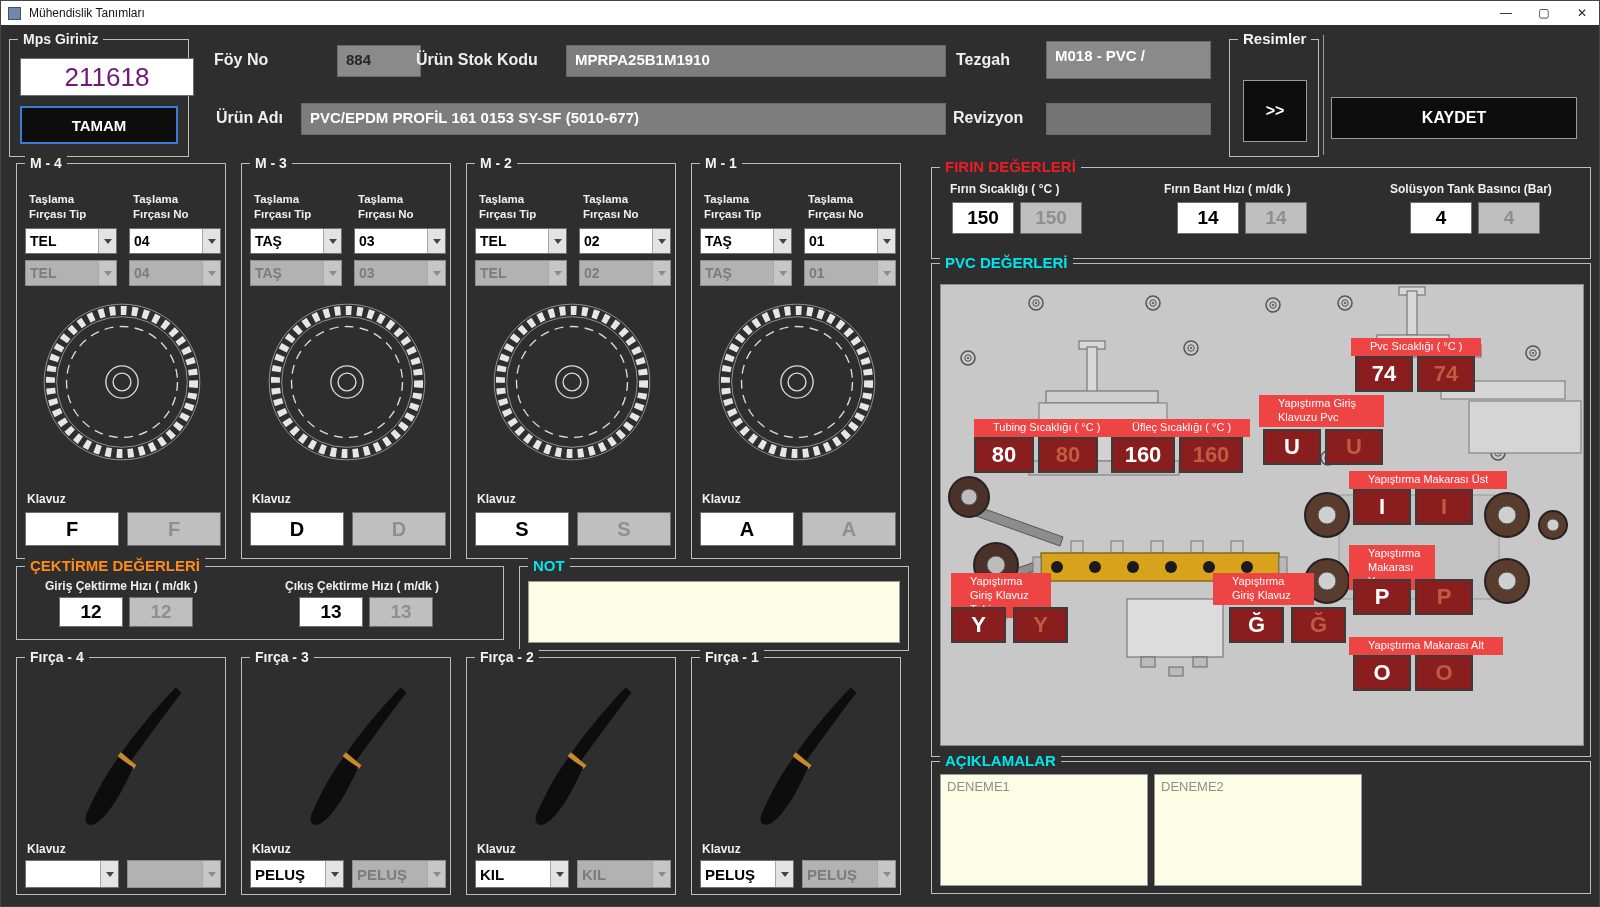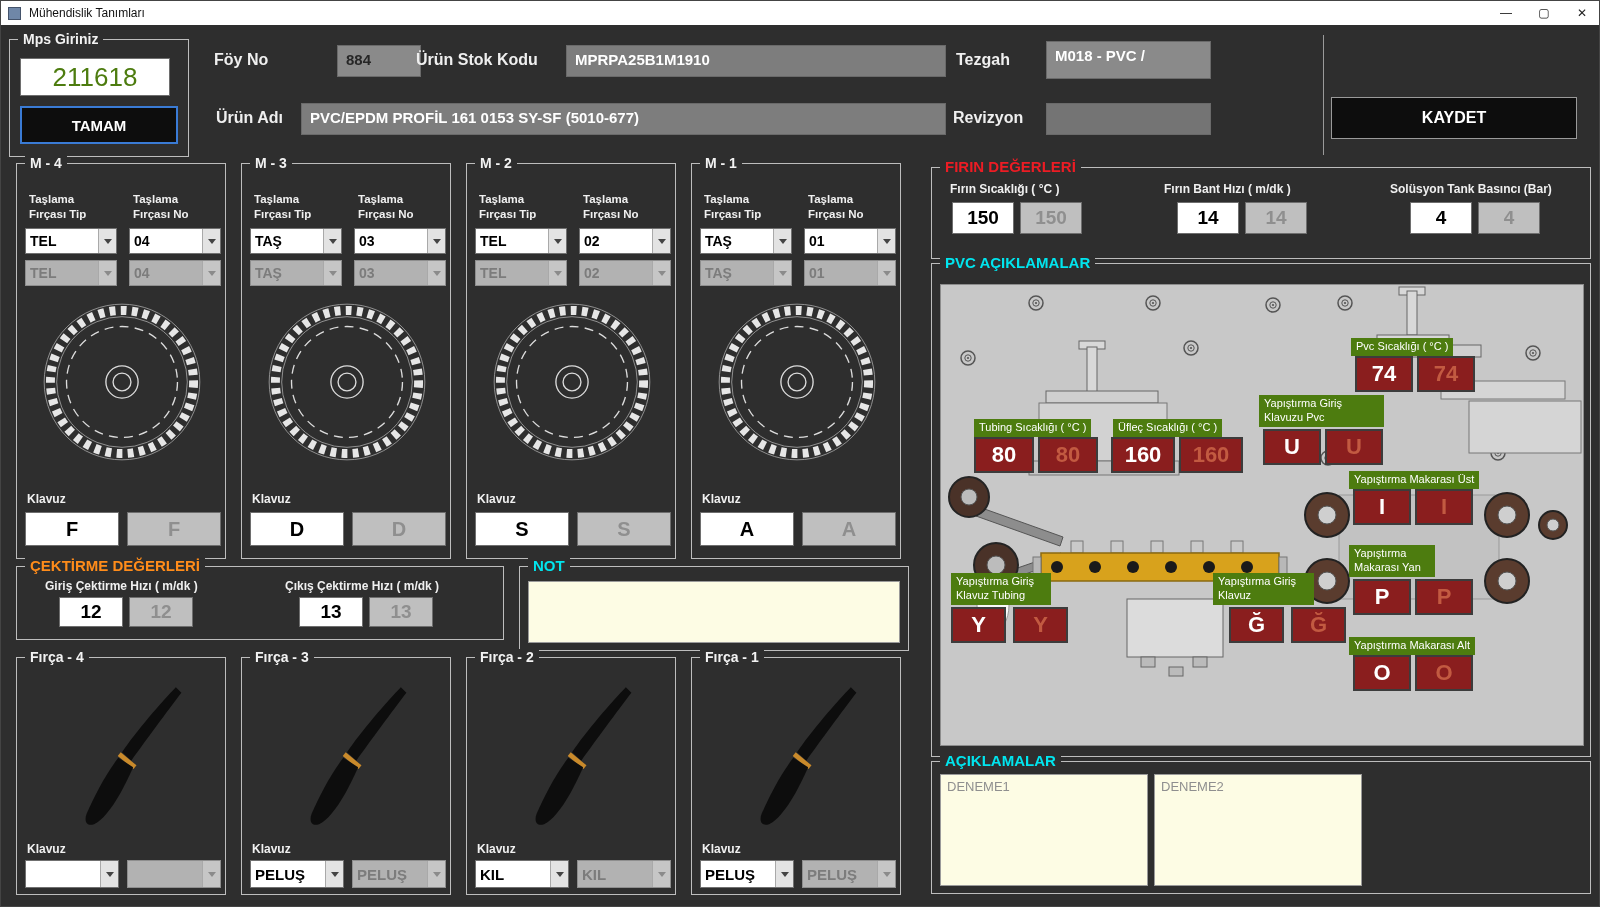--- a/index.html
+++ b/index.html
@@ -42,21 +42,21 @@
 
   
   .vbox { position:absolute; background:#fff; border:1px solid #6e6e6e; color:#000; font-weight:bold; font-size:19px; display:flex; align-items:center; justify-content:center; }
   .vbox.disabled { background:#bfbfbf; color:#8f8f8f; }
   .vbox.big { font-size:20px; }
 
   
   .mbox { position:absolute; background:#8a1e1e; border:2px solid #3c3c3c; color:#fff; font-weight:bold; font-size:22px; display:flex; align-items:center; justify-content:center; }
   .mbox.disabled { color:#c25a41; }
 
-  .tag { position:absolute; background:#4d7c0f; color:#fff; font-size:11px; line-height:1.25; padding:2px 5px; }
+  .tag { position:absolute; background:#ef4444; color:#fff; font-size:11px; line-height:1.25; padding:2px 19px; }
 
   .note-area { position:absolute; background:#fdfce4; border:1px solid #9a9a9a; font-size:13px; color:#8f8f8f; padding:4px 6px; }
 
   .panel { position:absolute; background:#c8c8c8; border:1px solid #8c8c8c; }
   .wheel-svg, .brush-svg { position:absolute; }
   .divider-v { position:absolute; width:1px; background:#9a9a9a; }
 </style>
 </head>
 <body>
 
@@ -92,39 +92,43 @@
       <span class="win-btn">—</span>
       <span class="win-btn">▢</span>
       <span class="win-btn">✕</span>
     </div>
   </div>
 
   <div class="main">
 
     <div class="gb" style="left:8px;top:14px;width:180px;height:118px;">
       <span class="legend">Mps Giriniz</span>
-      <div class="vbox" style="left:10px;top:18px;width:150px;height:38px;font-size:26px;font-weight:500;color:#4d7c0f;">211618</div>
+      <div class="vbox" style="left:10px;top:18px;width:174px;height:38px;font-size:26px;font-weight:500;color:#701a75;">211618</div>
       <div class="btn-black" style="left:10px;top:66px;width:158px;height:38px;font-size:15px;border:2px solid #3a7bd5;">TAMAM</div>
     </div>
 
     <span class="hlabel" style="left:213px;top:26px;">Föy No</span>
     <div class="hbox dark-text" style="left:300px;top:20px;width:84px;height:32px;">884</div>
 
     <span class="hlabel" style="left:415px;top:26px;">Ürün Stok Kodu</span>
     <div class="hbox" style="left:565px;top:20px;width:380px;height:32px;">MPRPA25B1M1910</div>
 
     <span class="hlabel" style="left:955px;top:26px;">Tezgah</span>
     <div class="hbox" style="left:1045px;top:16px;width:165px;height:38px;background:#8a8a8a;">M018 - PVC /</div>
 
     <span class="hlabel" style="left:215px;top:84px;">Ürün Adı</span>
     <div class="hbox" style="left:300px;top:78px;width:645px;height:32px;">PVC/EPDM PROFİL 161 0153 SY-SF (5010-677)</div>
 
     <span class="hlabel" style="left:952px;top:84px;">Revizyon</span>
     <div class="hbox" style="left:1045px;top:78px;width:165px;height:32px;background:#747474;"></div>
 
+    <div class="gb" style="left:1228px;top:14px;width:90px;height:118px;">
+      <span class="legend" style="font-size:15px;">Resimler</span>
+      <div class="btn-black" style="left:13px;top:40px;width:64px;height:62px;font-size:16px;">&gt;&gt;</div>
+    </div>
 
     <div class="divider-v" style="left:1322px;top:10px;height:120px;"></div>
 
     <div class="btn-black" style="left:1330px;top:72px;width:246px;height:42px;font-size:16px;">KAYDET</div>
 
     <div class="gb" style="left:15px;top:138px;width:210px;height:396px;padding-left:41px;">
       <span class="legend">M - 4</span>
       <span class="lbl" style="left:12px;top:28px;width:70px;">Taşlama Fırçası Tip</span>
       <span class="lbl" style="left:116px;top:28px;width:70px;">Taşlama Fırçası No</span>
       <div class="select" style="left:8px;top:64px;width:92px;">
@@ -321,21 +325,21 @@
       <div class="vbox disabled" style="left:88px;top:34px;width:62px;height:32px;">150</div>
       <span class="lbl" style="left:232px;top:14px;font-size:12px;">Fırın Bant Hızı ( m/dk )</span>
       <div class="vbox" style="left:245px;top:34px;width:62px;height:32px;">14</div>
       <div class="vbox disabled" style="left:313px;top:34px;width:62px;height:32px;">14</div>
       <span class="lbl" style="left:458px;top:14px;font-size:12px;">Solüsyon Tank Basıncı (Bar)</span>
       <div class="vbox" style="left:478px;top:34px;width:62px;height:32px;">4</div>
       <div class="vbox disabled" style="left:546px;top:34px;width:62px;height:32px;">4</div>
     </div>
 
     <div class="gb" style="left:930px;top:238px;width:660px;height:494px;">
-      <span class="legend cyan" style="font-size:15px;">PVC AÇIKLAMALAR</span>
+      <span class="legend cyan" style="font-size:15px;">PVC DEĞERLERİ</span>
 
       <div class="panel" style="left:8px;top:20px;width:644px;height:462px;">
 
         <svg width="644" height="462" viewBox="0 0 644 462" style="position:absolute;left:0;top:0;">
 
           <use href="#screw-sym" x="87" y="10" width="16" height="16"></use>
           <use href="#screw-sym" x="204" y="10" width="16" height="16"></use>
           <use href="#screw-sym" x="324" y="12" width="16" height="16"></use>
           <use href="#screw-sym" x="396" y="10" width="16" height="16"></use>
           <use href="#screw-sym" x="19" y="65" width="16" height="16"></use>

